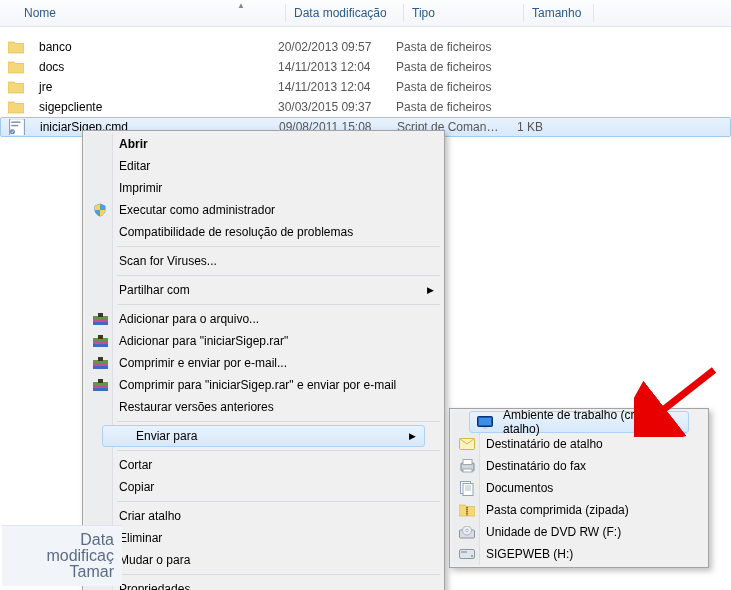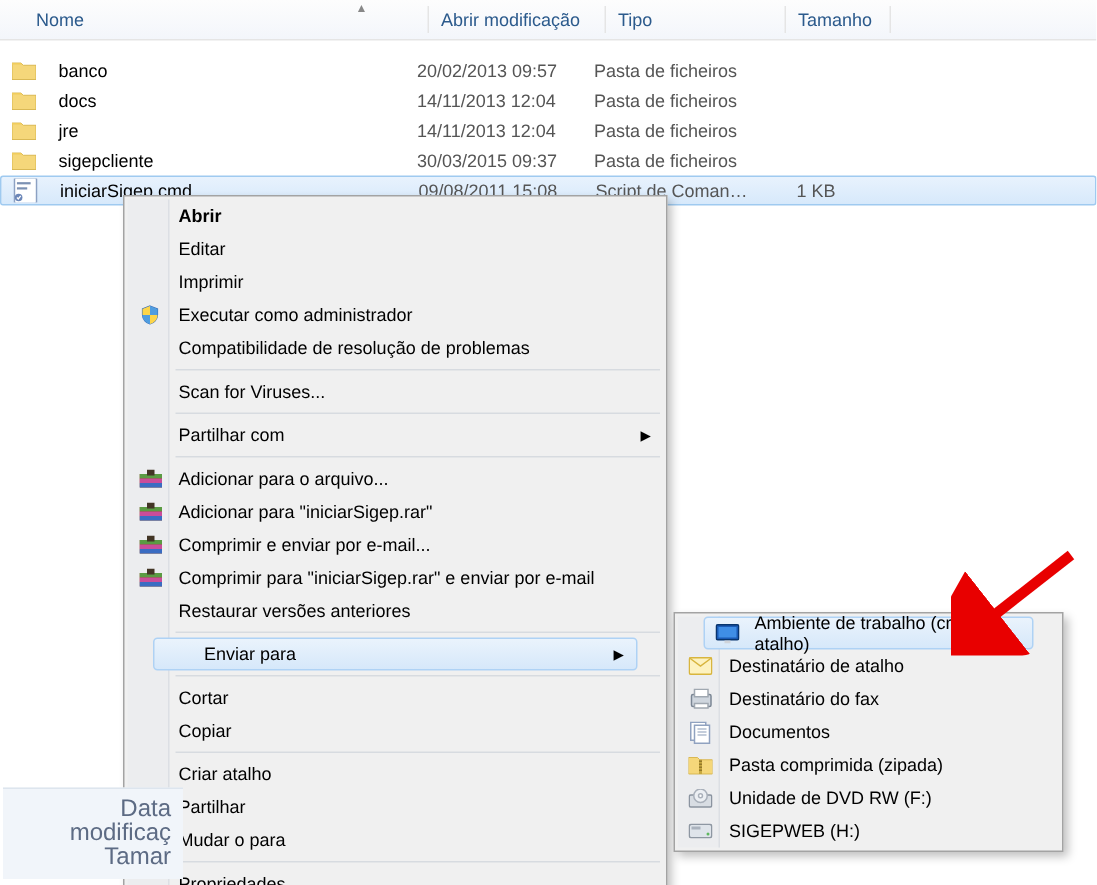--- a/index.html
+++ b/index.html
@@ -32,21 +32,21 @@
     .file-list { }
     .row {
       display: flex;
       align-items: center;
       height: 20px;
     }
     .row .cell { padding: 0 8px; white-space: nowrap; overflow: hidden; text-overflow: ellipsis; }
     .row .name { width: 270px; display: flex; align-items: center; gap: 15px; }
     .row .date { width: 118px; color: #555; }
     .row .type { width: 120px; color: #555; }
-    .row .size { width: 70px; text-align: center; color: #555; }
+    .row .size { width: 70px; text-align: left; color: #555; }
     .row.selected {
       background: linear-gradient(#e8f2fd, #d7e9fb);
       border: 1px solid #9fcaf0;
       border-radius: 2px;
     }
     .icon { width: 16px; height: 16px; display: inline-flex; align-items: center; justify-content: center; flex-shrink: 0; }
     
     .context-menu {
       position: absolute;
       background: #f0f0f0;
@@ -120,21 +120,21 @@
     }
   </style>
 </head>
 <body>
 
 <div class="header">
   <div class="col col-name">
     <span>Nome</span>
     <span class="sort-arrow">▲</span>
   </div>
-  <div class="col col-date">Abrir modificação</div>
+  <div class="col col-date">Data modificação</div>
   <div class="col col-type">Tipo</div>
   <div class="col col-size">Tamanho</div>
 </div>
 
 <div class="file-list">
   <div style="height:10px"></div>
   <div class="row">
     <div class="cell name">
         <span class="icon">
           <svg viewBox="0 0 16 14">
@@ -306,21 +306,21 @@
       <span>Cortar</span>
     </div>
   <div class="menu-item">
       <span>Copiar</span>
     </div>
   <div class="menu-sep"></div>
   <div class="menu-item">
       <span>Criar atalho</span>
     </div>
   <div class="menu-item">
-      <span>Partilhar</span>
+      <span>Eliminar</span>
     </div>
   <div class="menu-item">
       <span>Mudar o para</span>
     </div>
   <div class="menu-sep"></div>
   <div class="menu-item">
       <span>Propriedades</span>
     </div>
 </div>
 

